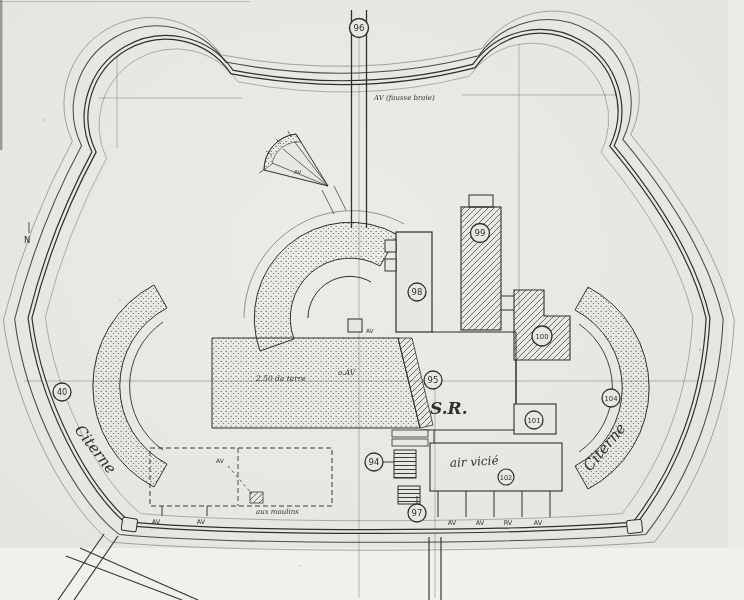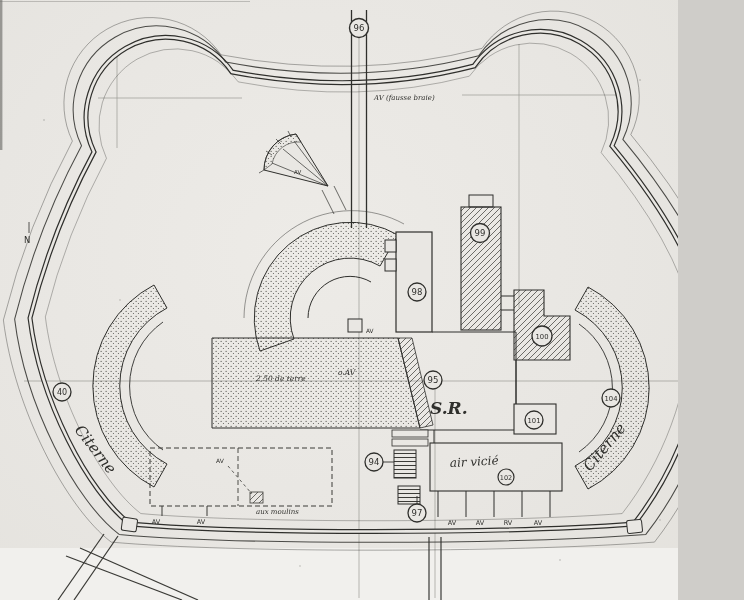--- a/index.html
+++ b/index.html
@@ -1,17 +1,17 @@
 <!DOCTYPE html>
 <html><head>
 <meta charset="utf-8">
 <style>
   html,body{margin:0;padding:0;background:#cfcdc9;}
   .scan{
-    position:relative;width:678px;height:600px;overflow:hidden;
+    position:relative;width:744px;height:600px;overflow:hidden;
     background:radial-gradient(ellipse at 45% 42%, #edebe7 0%, #e8e6e2 60%, #e4e2dd 100%);
     font-family:"DejaVu Sans", sans-serif;
   }
   svg{position:absolute;inset:0;display:block;}
   .script{font-family:"DejaVu Serif", serif;font-style:italic;fill:#2f2f2c;}
   .tinycap{font-family:"DejaVu Sans", sans-serif;fill:#2f2f2c;}
   .stnum{font-family:"DejaVu Sans", sans-serif;fill:#2f2f2c;text-anchor:middle;}
 </style>
 </head>
 <body>

